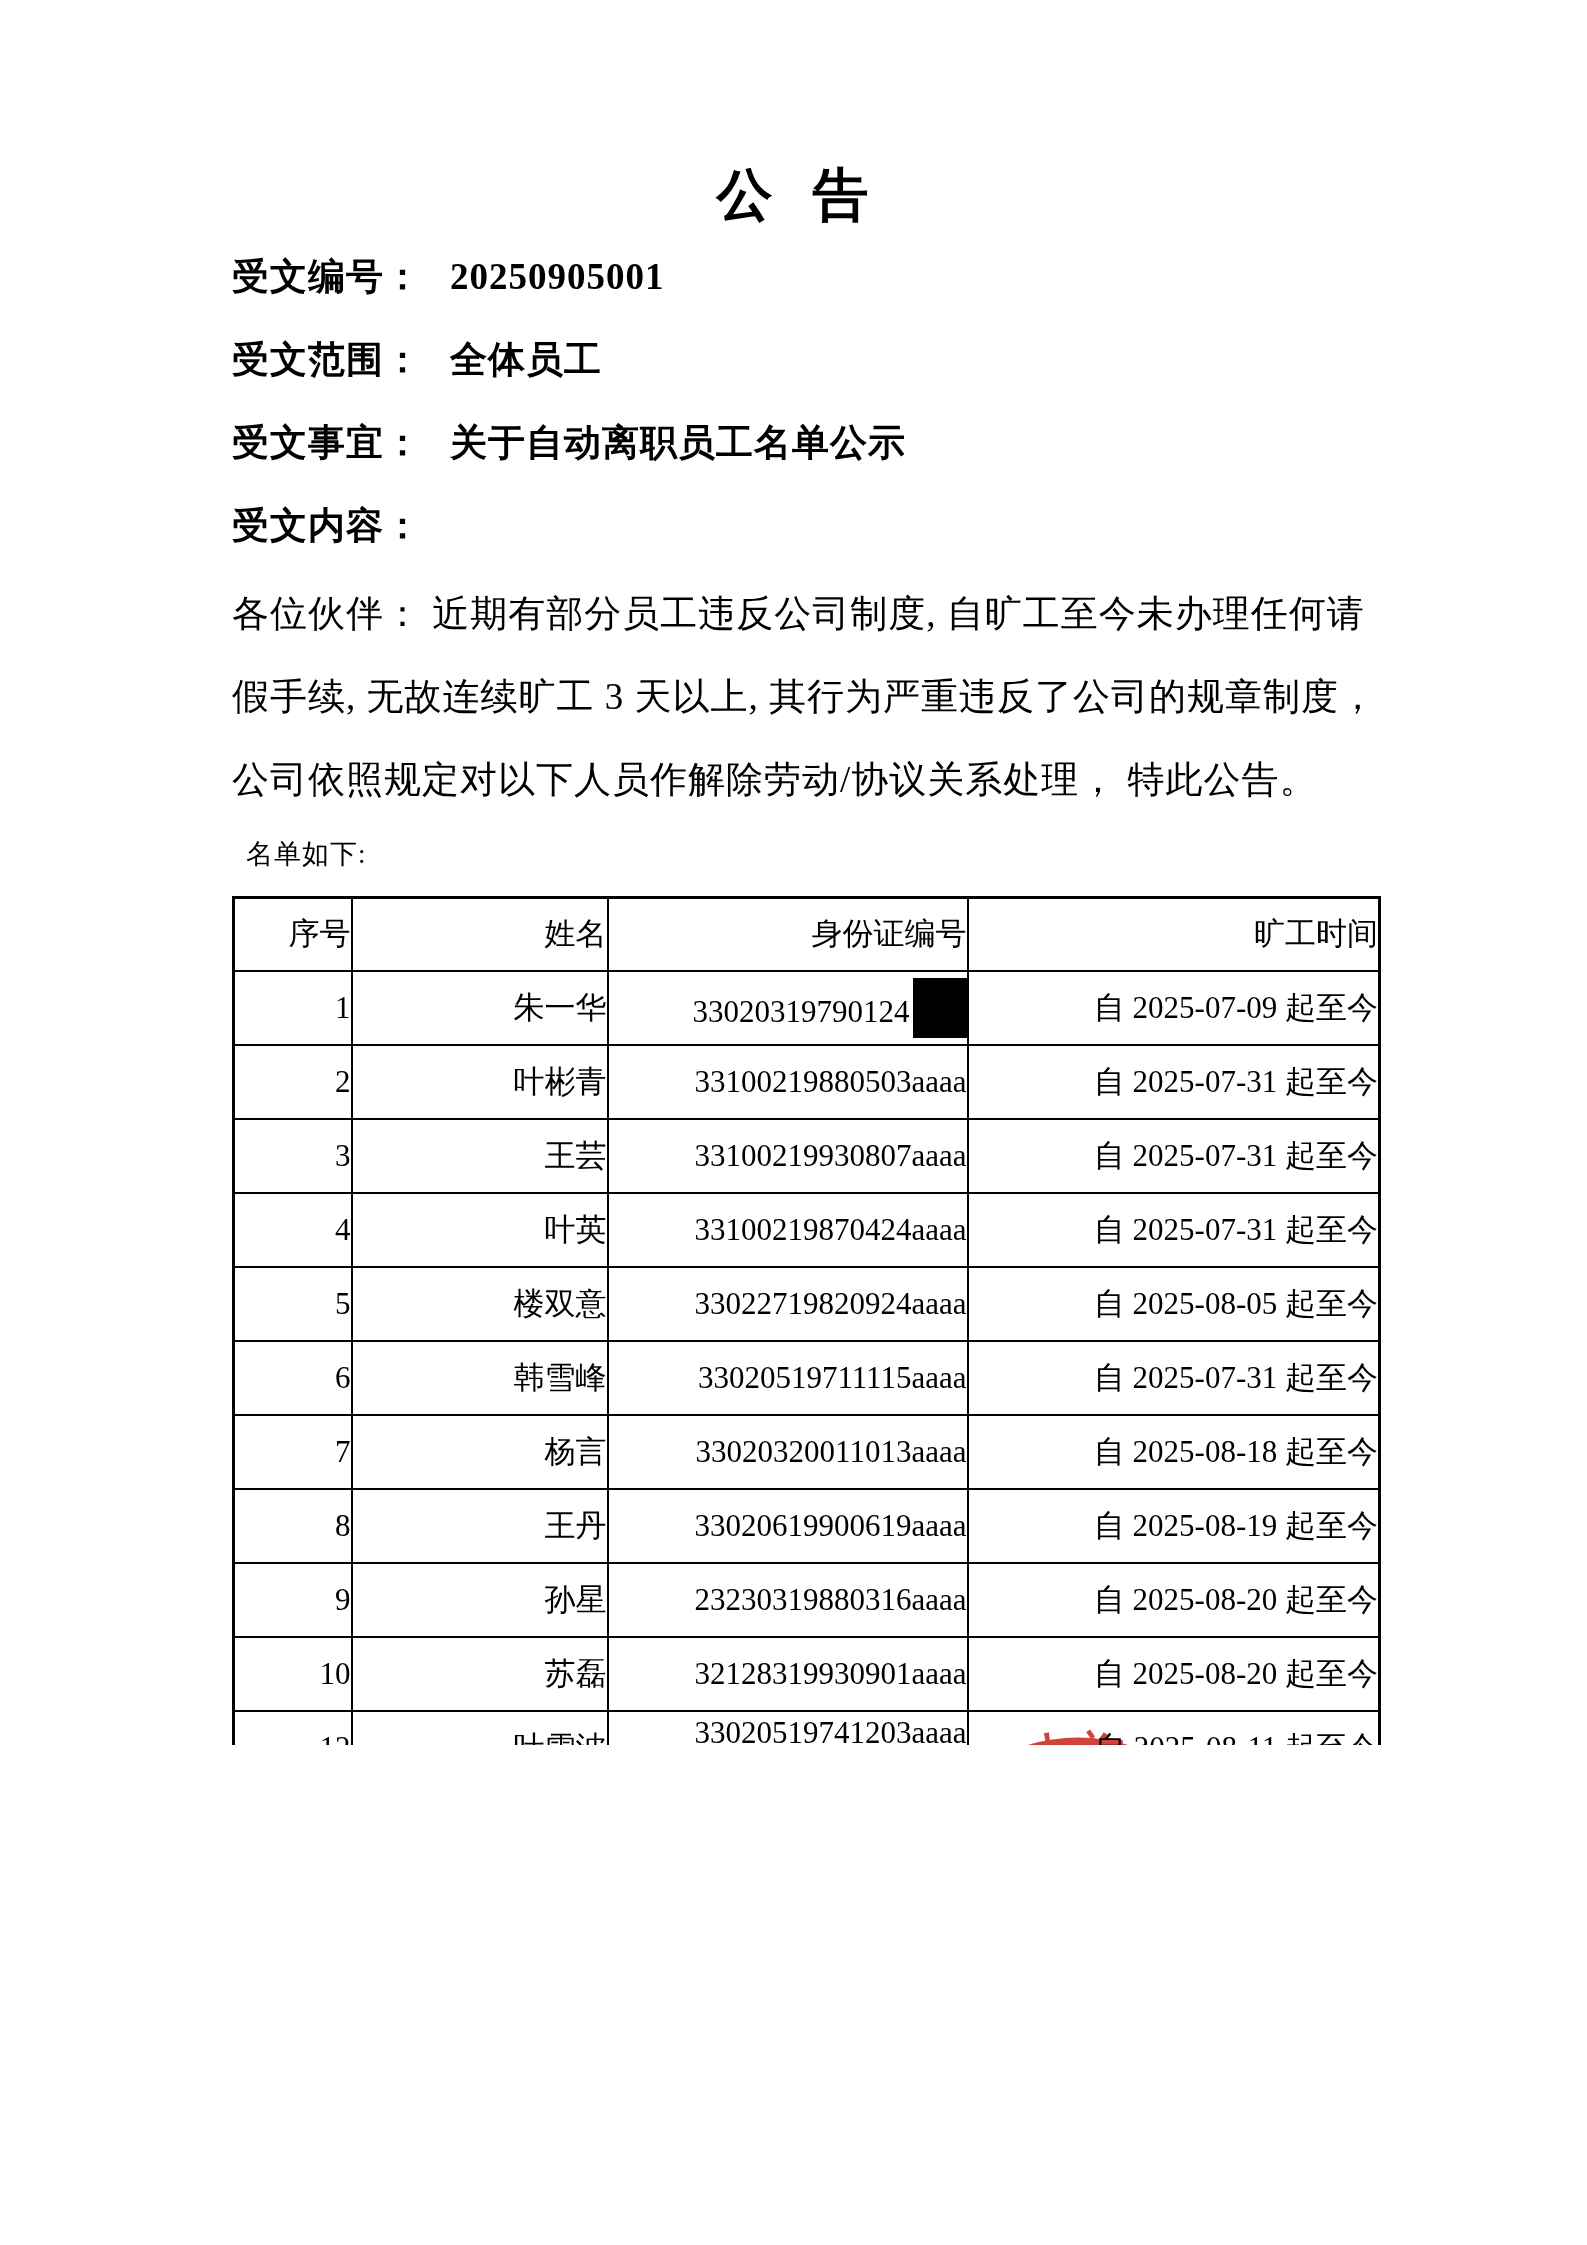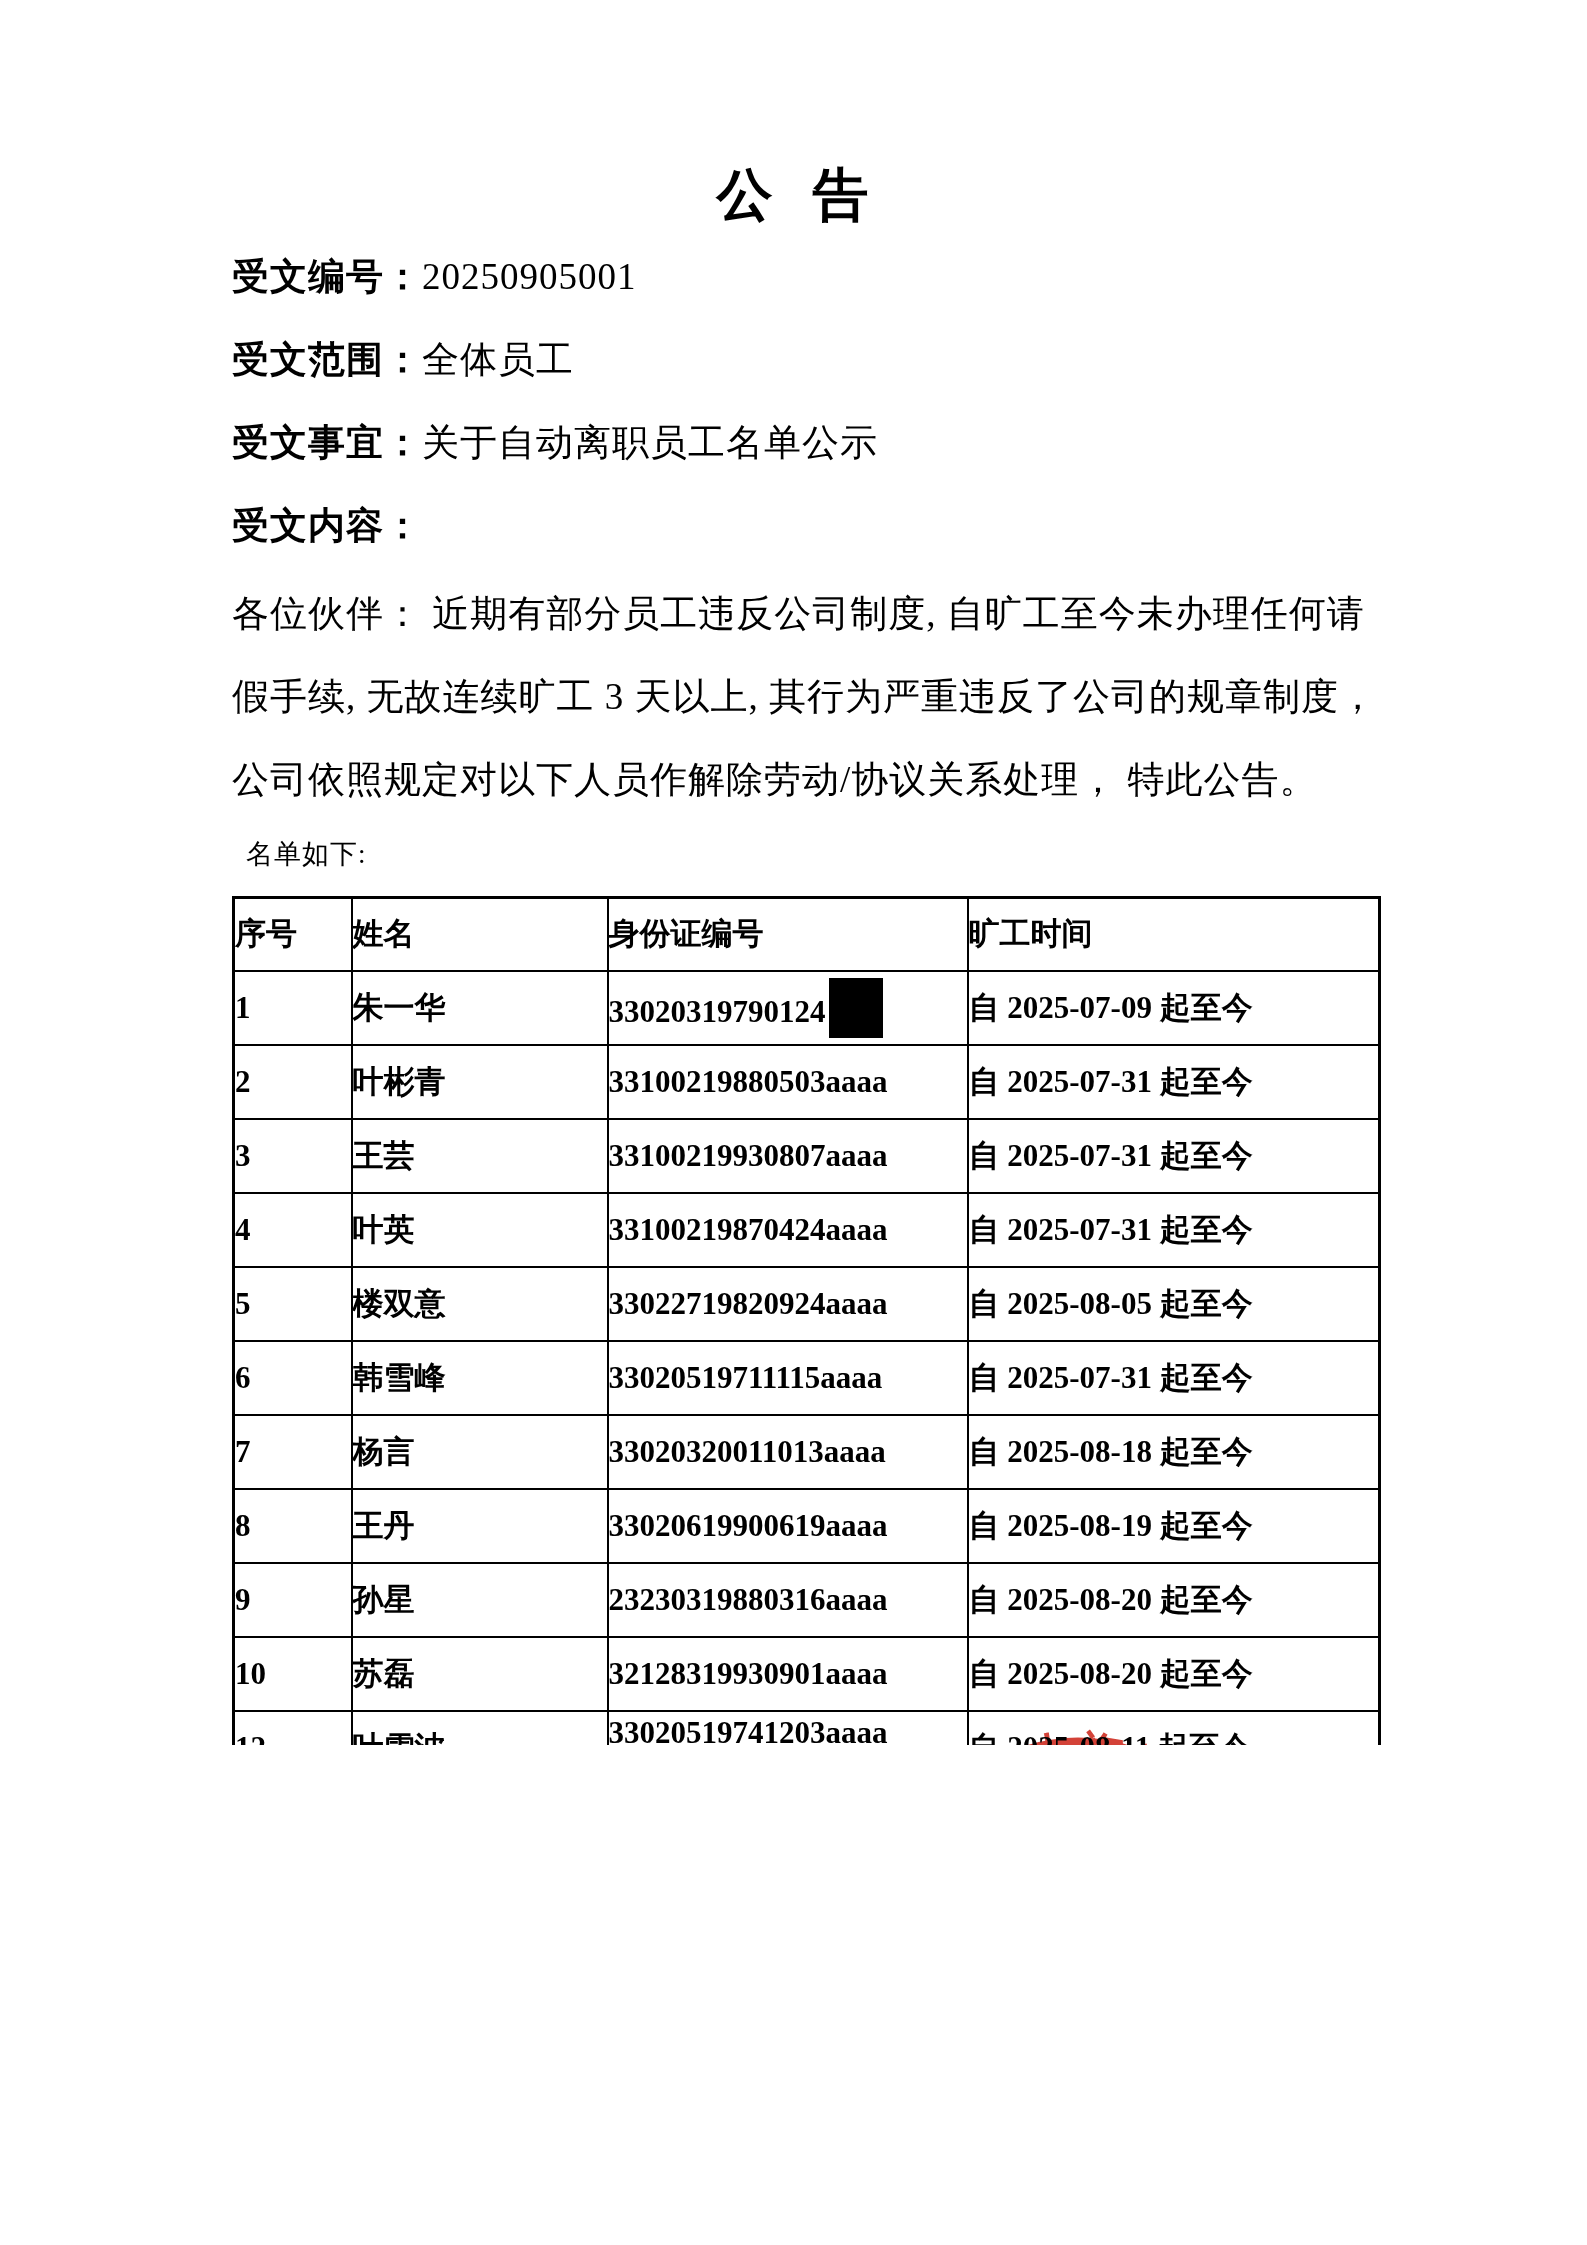--- a/index.html
+++ b/index.html
@@ -16,41 +16,41 @@
     text-align:center;
     font-size:56px; font-weight:bold;
     word-spacing:22px; letter-spacing:2px;
   }
   .fields { position:absolute; top:235px; left:232px; }
   .field-row {
     height:83px; display:flex; align-items:center;
     font-size:37px; letter-spacing:1px; white-space:nowrap;
   }
   .field-label { font-weight:bold; }
-  .field-value { font-weight:normal; }
+  .field-value { font-weight:bold;margin-left:28px; }
   .body-block { position:absolute; top:572px; left:232px; width:1140px; }
   .body-line {
     height:83px; display:flex; align-items:center;
     font-size:37px; letter-spacing:1px; white-space:nowrap;
   }
   .list-label {
     position:absolute; top:836px; left:246px;
     font-size:27px; font-weight:normal; letter-spacing:1px;
   }
   table.absence-table {
     position:absolute; top:896px; left:232px;
     width:1146px;
     border-collapse:collapse; table-layout:fixed;
     font-size:31px;
     border:3px solid #000;
   }
   .absence-table th, .absence-table td {
     border:2px solid #000;
-    text-align:left; vertical-align:middle;
-    font-weight:bold;
+    text-align:right; vertical-align:middle;
+    font-weight:normal;
     padding:0;
     overflow:visible;
   }
   .absence-table thead tr { height:73px; }
   .absence-table tbody tr { height:74px; }
   .col-no { width:118px; }
   .col-name { width:256px; }
   .col-id { width:360px; }
   .col-period { width:412px; }
   .redact {

